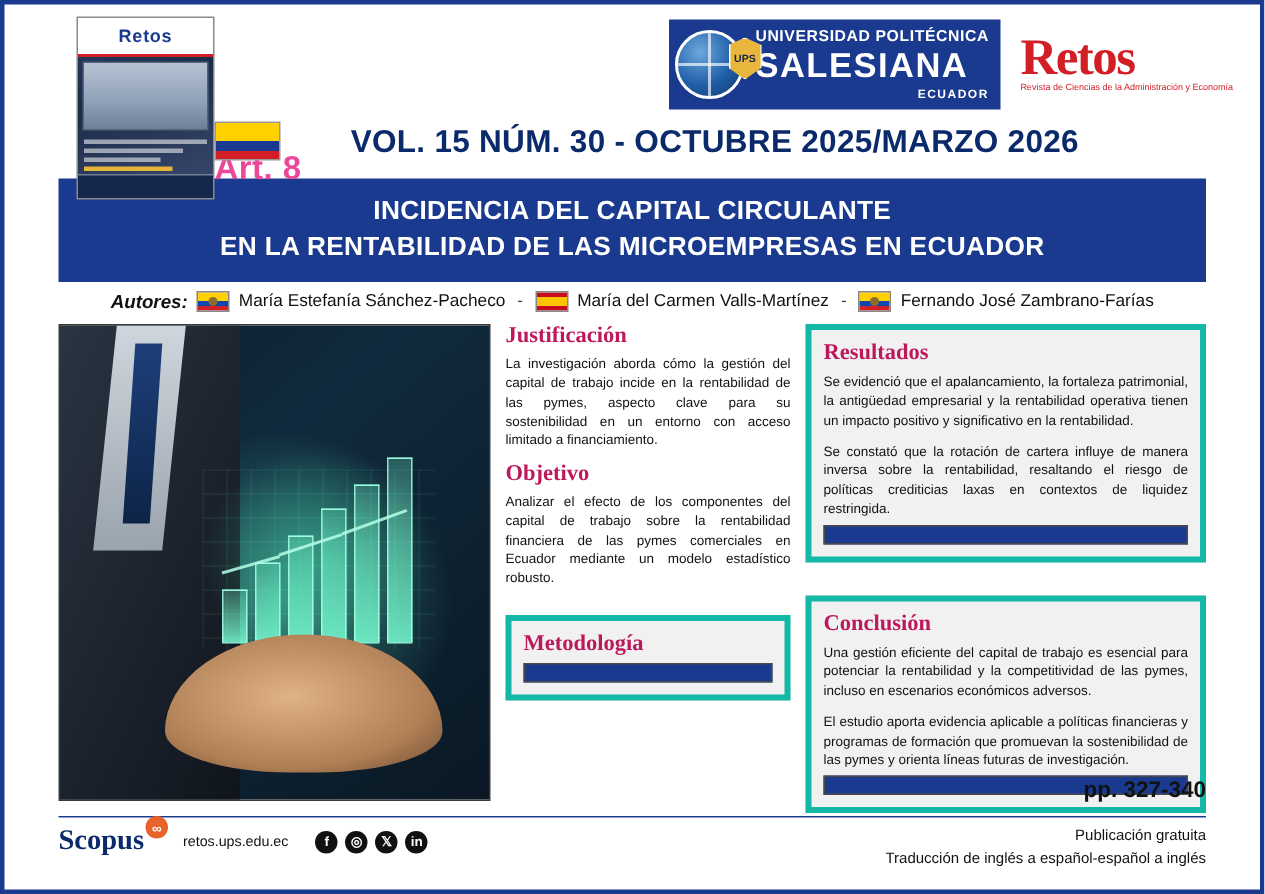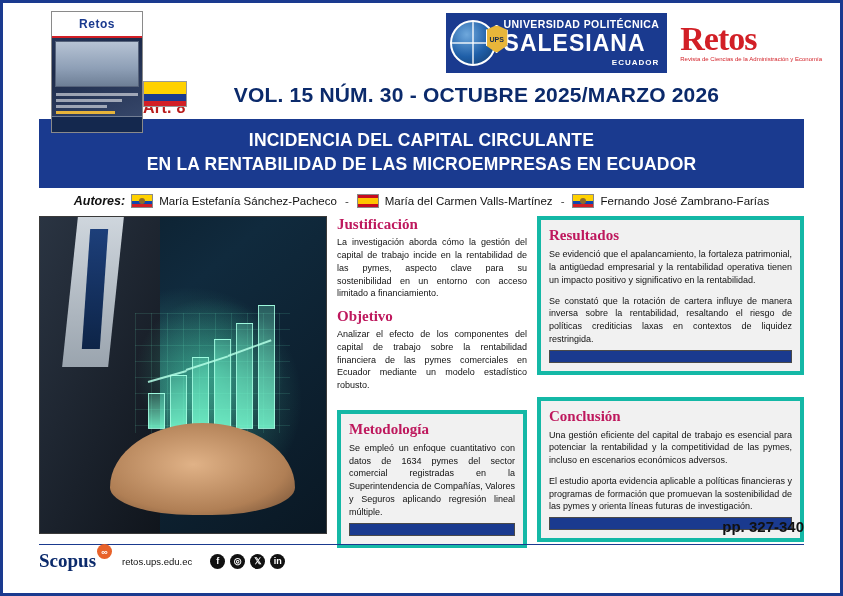--- a/index.html
+++ b/index.html
@@ -61,21 +61,21 @@
   .cover-thumb .ct-lines i:nth-child(4){ width: 72%; background: #e7b43a; }
   .cover-thumb .ct-bottom {
     position: absolute; bottom: 0; left: 0; right: 0;
     height: 16px; background: #14284e;
     border-top: 1px solid #ffffff66;
   }
 
   .art-label {
     position: absolute;
     left: 140px; top: 96px;
-    font-size: 16px; font-weight: bold; color: #b91c1c;
+    font-size: 22px; font-weight: bold; color: #ec4899;
     letter-spacing: .3px;
   }
 
   .brandbar {
     position: absolute;
     right: 8px; top: 10px;
     display: flex; align-items: stretch;
     height: 60px;
   }
   .ups-logo {
@@ -384,21 +384,20 @@
 
     <div class="col-txt">
       <h3 class="sec">Justificación</h3>
       <p class="txt">La investigación aborda cómo la gestión del capital de trabajo incide en la rentabilidad de las pymes, aspecto clave para su sostenibilidad en un entorno con acceso limitado a financiamiento.</p>
 
       <h3 class="sec">Objetivo</h3>
       <p class="txt">Analizar el efecto de los componentes del capital de trabajo sobre la rentabilidad financiera de las pymes comerciales en Ecuador mediante un modelo estadístico robusto.</p>
 
       <div class="boxed" style="margin-top:18px;">
         <h3 class="sec">Metodología</h3>
-        <p class="txt" style="margin-bottom:2px;">Se empleó un enfoque cuantitativo con datos de 1634 pymes del sector comercial registradas en la Superintendencia de Compañías, Valores y Seguros aplicando regresión lineal múltiple.</p>
         <div class="blue-rule"></div>
       </div>
     </div>
 
     <div class="col-right">
       <div class="boxed">
         <h3 class="sec">Resultados</h3>
         <p class="txt">Se evidenció que el apalancamiento, la fortaleza patrimonial, la antigüedad empresarial y la rentabilidad operativa tienen un impacto positivo y significativo en la rentabilidad.</p>
         <p class="txt" style="margin-bottom:2px;">Se constató que la rotación de cartera influye de manera inversa sobre la rentabilidad, resaltando el riesgo de políticas crediticias laxas en contextos de liquidez restringida.</p>
         <div class="blue-rule"></div>
@@ -423,15 +422,19 @@
         <span class="o">∞</span>
       </div>
       <div class="url">retos.ups.edu.ec</div>
       <div class="social">
         <span>f</span>
         <span>◎</span>
         <span>𝕏</span>
         <span>in</span>
       </div>
     </div>
+    <div class="foot-right">
+      <div>Publicación gratuita</div>
+      <div>Traducción de inglés a español-español a inglés</div>
+    </div>
   </div>
 
 </div>
 
 </body></html>

